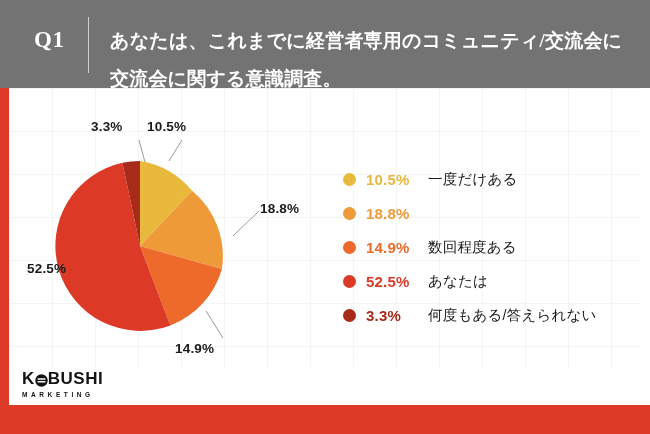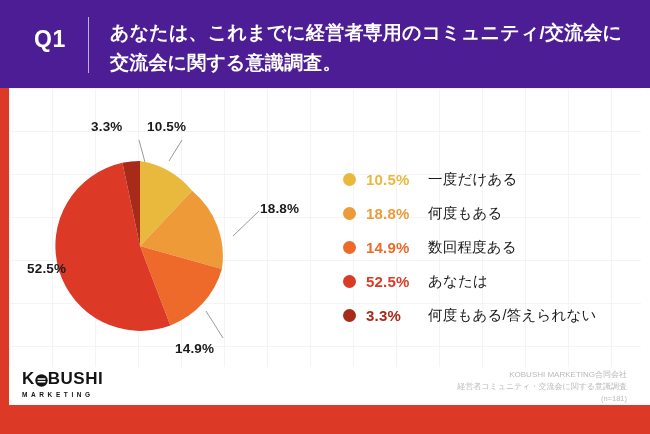--- a/index.html
+++ b/index.html
@@ -20,21 +20,22 @@
     box-sizing: border-box;
     overflow: hidden;
   }
 
   
   #header {
     position: absolute;
     left: 0; top: 0;
     width: 650px;
     height: 88px;
-    background: #4c1d95;
+    background: #737373;
+    font-family: Liberation Serif, serif;
   }
   #q-label {
     position: absolute;
     left: 34px;
     top: 28px;
     font-size: 23px;
     font-weight: bold;
     color: #ffffff;
     letter-spacing: 0.5px;
     line-height: 1;
@@ -51,21 +52,21 @@
     position: absolute;
     left: 110px;
     top: 18px;
     width: 525px;
     color: #ffffff;
     font-size: 19px;
     font-weight: bold;
     line-height: 30px;
     letter-spacing: 0.2px;
   }
-  #q-title .tline { display: block; white-space: nowrap; }
+  #q-title .tline { display: block; white-space: nowrap; margin-top: 8px; }
 
   
   #panel {
     position: absolute;
     left: 9px;
     top: 88px;
     width: 644px;
     height: 317px;
     background: #ffffff;
     overflow: hidden;
@@ -242,21 +243,20 @@
 
       <div class="legend-row">
         <span class="legend-dot" style="background:#E8B93C"></span>
         <span class="legend-pct" style="color:#E8B93C">10.5%</span>
         <span class="legend-label">一度だけある</span>
       </div>
 
       <div class="legend-row">
         <span class="legend-dot" style="background:#EE9A38"></span>
         <span class="legend-pct" style="color:#EE9A38">18.8%</span>
-        <span class="legend-label">何度もある</span>
       </div>
 
       <div class="legend-row">
         <span class="legend-dot" style="background:#ED6A2A"></span>
         <span class="legend-pct" style="color:#ED6A2A">14.9%</span>
         <span class="legend-label">数回程度ある</span>
       </div>
 
       <div class="legend-row">
         <span class="legend-dot" style="background:#DC3A27"></span>
@@ -282,20 +282,15 @@
             <circle cx="6.5" cy="6.5" r="6.2" fill="#141414"></circle>
             <rect x="2.4" y="4.2" width="8.2" height="1.5" rx="0.7" fill="#ffffff"></rect>
             <rect x="2.4" y="6.9" width="8.2" height="1.5" rx="0.7" fill="#ffffff"></rect>
           </svg>
         </span>
         <span>BUSHI</span>
       </div>
       <div id="logo-sub">MARKETING</div>
     </div>
 
-    <div id="source">
-      <div class="src-1">KOBUSHI MARKETING合同会社</div>
-      <div class="src-2">経営者コミュニティ・交流会に関する意識調査</div>
-      <div class="src-3">(n=181)</div>
-    </div>
   </div>
 
 </div>
 
 </body></html>

